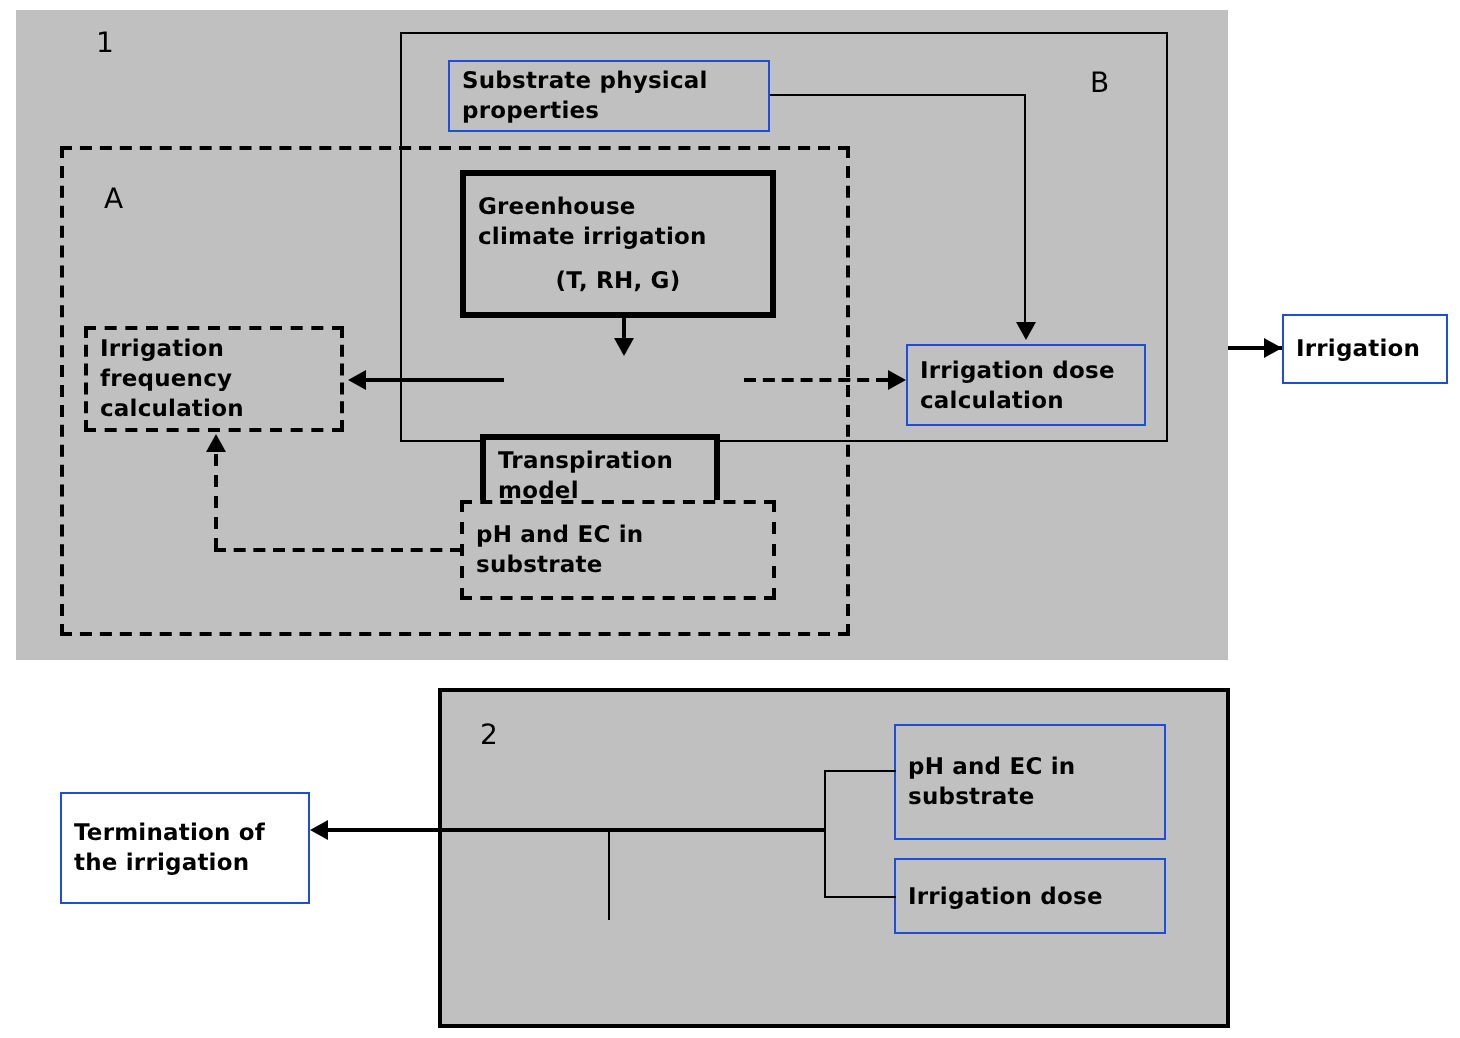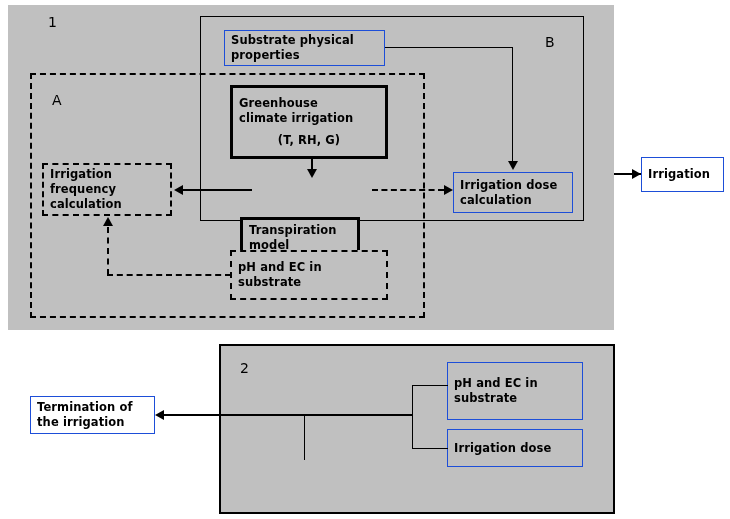--- a/index.html
+++ b/index.html
@@ -127,18 +127,18 @@
 
 
   <div class="ln v1" style="left:412px;top:385px;height:63px;"></div>
   <div class="ln h1" style="left:412px;top:385px;width:36px;"></div>
   <div class="ln h1" style="left:412px;top:448px;width:36px;"></div>
   <div class="ln v1" style="left:304px;top:414px;height:46px;"></div>
 
   <div class="ln h" style="left:164px;top:414px;width:249px;"></div>
   <div class="arw left" style="left:155px;top:410px;"></div>
 
-  <div class="node solid white" style="left:30px;top:396px;width:125px;height:38px;">
+  <div class="node solid white" style="left:30px;top:396px;width:125px;height:56px;">
     <div class="txt">Termination of
 the irrigation</div>
   </div>
 
 </div>
 
 </body></html>

